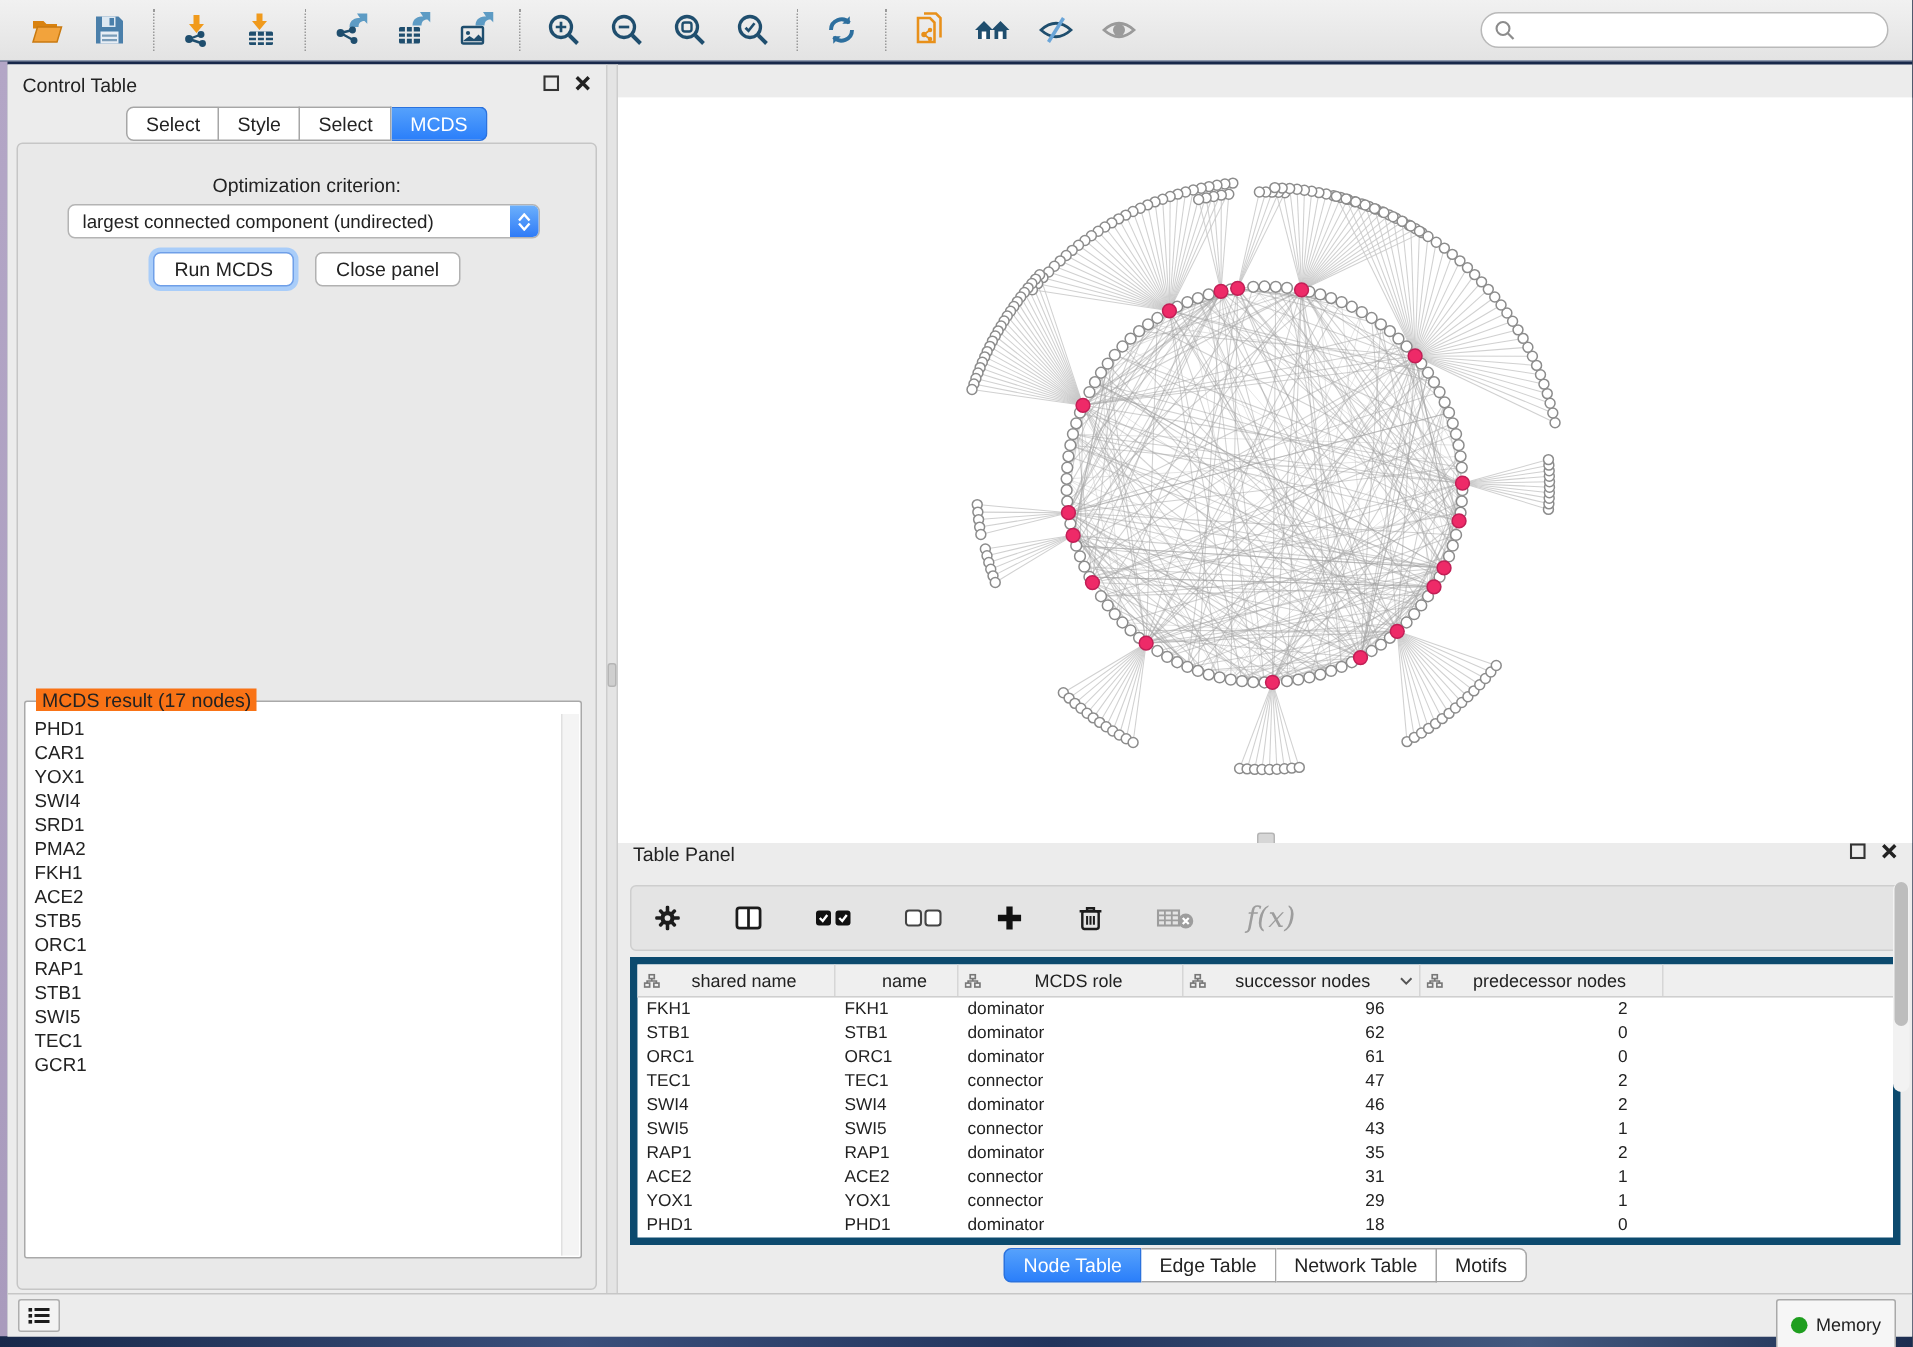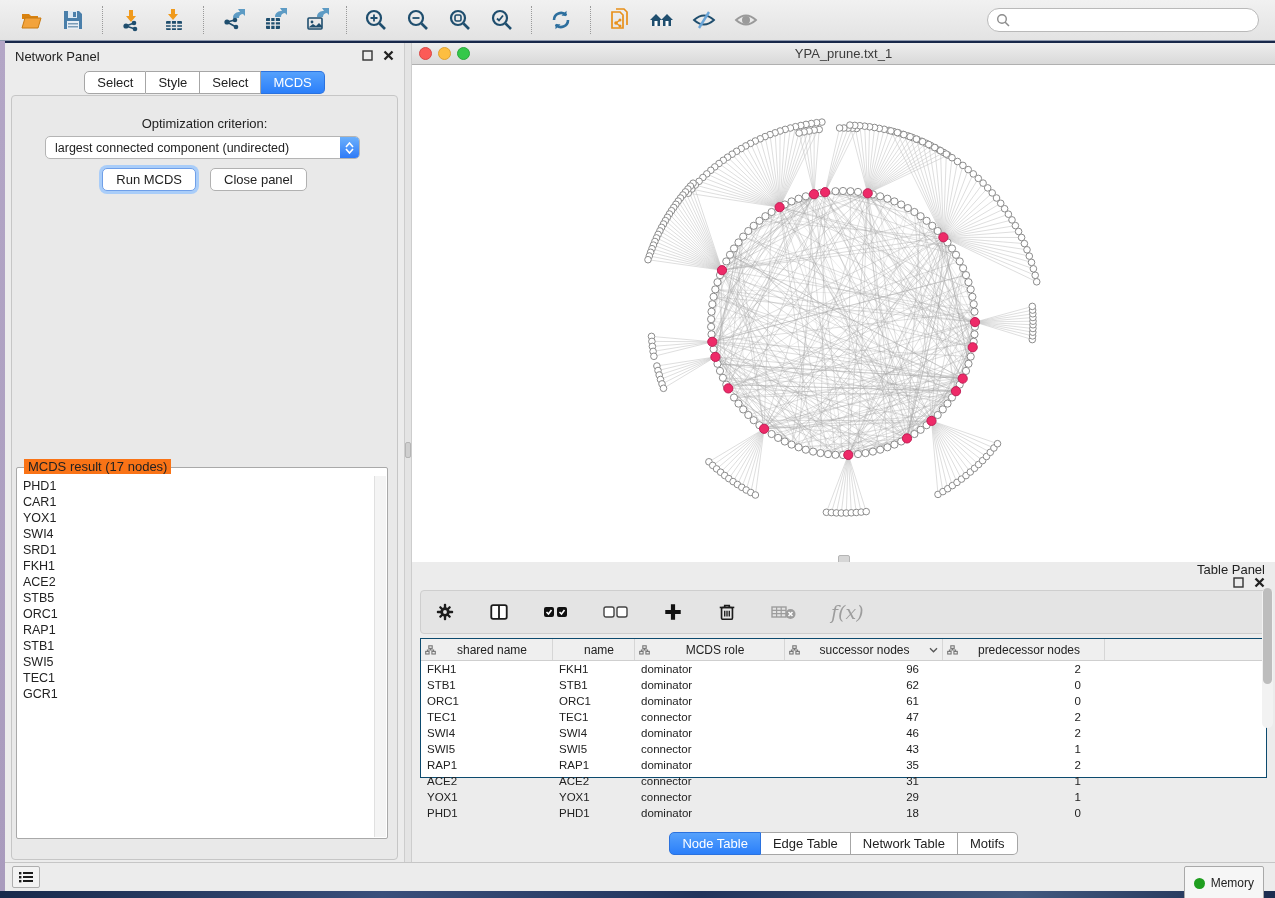--- a/index.html
+++ b/index.html
@@ -65,25 +65,25 @@
                border-bottom:1px solid #b0b0b0;display:flex;align-items:center;}
   .traffic{width:13px;height:13px;border-radius:50%;margin-left:6px;cursor:pointer;}
   .t-red{background:#fc5b57;border:1px solid #d94744;margin-left:7px;}
   .t-yellow{background:#fdbe41;border:1px solid #dfa133;}
   .t-green{background:#34c84a;border:1px solid #2aa73c;}
   .nw-title{position:absolute;left:0;width:100%;text-align:center;font-size:13px;color:#3c3c3c;}
   .nw-canvas{left:412px;top:65px;width:863px;height:497px;background:#ffffff;cursor:default;}
 
   
   .tp{left:412px;top:562px;width:863px;height:300px;background:#ececec;}
-  .tp-header{position:absolute;left:0;top:0;width:100%;height:24px;display:flex;align-items:flex-end;padding:0 10px;flex-direction:column;}
+  .tp-header{position:absolute;left:0;top:0;width:100%;height:24px;display:flex;align-items:flex-start;padding:0 10px;}
   .tp-toolbar{position:absolute;left:8px;top:28px;width:847px;height:44px;background:#e4e4e4;
               border:1px solid #cecece;border-radius:4px;display:flex;align-items:center;padding-left:14px;gap:34px;}
   .tp-tool{display:flex;align-items:center;justify-content:center;cursor:pointer;}
-  .tp-table{position:absolute;left:8px;top:76px;width:847px;height:140px;background:#fff;border:1px solid #0c4a6e;}
+  .tp-table{position:absolute;left:8px;top:76px;width:847px;height:192px;background:#fff;border:5px solid #0c4a6e;}
   .thead{display:flex;height:22px;background:#efefef;border-bottom:1px solid #cfcfcf;}
   .th{display:flex;align-items:center;font-size:12px;color:#222;border-right:1px solid #d6d6d6;padding:0 4px;}
   .th .th-label{flex:1;text-align:center;white-space:nowrap;overflow:hidden;}
   .trow{display:flex;height:16px;}
   .td{font-size:11.5px;line-height:16px;white-space:nowrap;overflow:hidden;padding:0 6px;}
   .td.num{text-align:right;padding-right:24px;}
   .tbl-scroll{position:absolute;right:2px;top:26px;width:11px;height:140px;background:#f2f2f2;border-radius:6px;}
   .tbl-thumb{position:absolute;left:1px;top:0;width:9px;height:96px;background:#bdbdbd;border-radius:5px;}
   .tp-tabs{position:absolute;left:0;top:270px;width:100%;display:flex;justify-content:center;}
 
@@ -242,21 +242,21 @@
         </svg>
       <input placeholder="" style="">
     </div>
   </div>
 
   <div class="abs wall-left"></div>
   <div class="abs wall-bottom"></div>
   <div class="abs win-bg"></div>
 
   <div class="abs cp">
-    <div style="position:absolute;left:10px;top:6px;" class="panel-title">Network Panel</div>
+    <div style="position:absolute;left:10px;top:6px;" class="panel-title">Control Table</div>
     <div class="panel-btns" style="position:absolute;right:10px;top:7px;">
       <svg width="11" height="11" viewBox="0 0 11 11" style="cursor:pointer;">
           <rect x="1" y="1" width="9" height="9" fill="none" stroke="#333" stroke-width="1.4"></rect>
         </svg>
       <svg width="11" height="11" viewBox="0 0 11 11" style="cursor:pointer;">
           <path d="M1.5 1.5 9.5 9.5M9.5 1.5 1.5 9.5" stroke="#222" stroke-width="2.3"></path>
         </svg>
     </div>
     <div class="tabs-row" id="cp-tabs">
         <span class="tab">Select</span>
@@ -282,45 +282,40 @@
         <button class="btn">Close panel</button>
       </div>
       <div class="fieldset">
         <span class="legend">MCDS result (17 nodes)</span>
         <div class="mcds-list" id="mcds-list">
             <div>PHD1</div>
             <div>CAR1</div>
             <div>YOX1</div>
             <div>SWI4</div>
             <div>SRD1</div>
+            <div>PMA2</div>
             <div>FKH1</div>
             <div>ACE2</div>
             <div>STB5</div>
             <div>ORC1</div>
             <div>RAP1</div>
             <div>STB1</div>
             <div>SWI5</div>
             <div>TEC1</div>
             <div>GCR1</div>
           </div>
         <div class="list-track"></div>
       </div>
     </div>
   </div>
 
   <div class="abs vsplit">
     <div class="vsplit-handle"></div>
   </div>
 
-  <div class="abs nw-titlebar">
-    <span class="nw-title">YPA_prune.txt_1</span>
-    <span class="traffic t-red"></span>
-    <span class="traffic t-yellow"></span>
-    <span class="traffic t-green"></span>
-  </div>
   <div class="abs nw-canvas">
     <svg id="net" width="863" height="497" viewBox="0 0 863 497">
         <rect x="0" y="0" width="863" height="497" fill="#ffffff"></rect>
         <line x1="310.0" y1="205.2" x2="386.6" y2="382.3" stroke="#a4a4a4" stroke-opacity="0.5" stroke-width="0.7"></line>
         <line x1="310.0" y1="205.2" x2="535.5" y2="177.4" stroke="#a4a4a4" stroke-opacity="0.5" stroke-width="0.7"></line>
         <line x1="310.0" y1="205.2" x2="547.7" y2="319.6" stroke="#a4a4a4" stroke-opacity="0.5" stroke-width="0.7"></line>
         <line x1="310.0" y1="205.2" x2="314.3" y2="196.4" stroke="#a4a4a4" stroke-opacity="0.5" stroke-width="0.7"></line>
         <line x1="310.0" y1="205.2" x2="446.0" y2="389.1" stroke="#a4a4a4" stroke-opacity="0.5" stroke-width="0.7"></line>
         <line x1="310.0" y1="205.2" x2="299.5" y2="269.3" stroke="#a4a4a4" stroke-opacity="0.5" stroke-width="0.7"></line>
         <line x1="310.0" y1="205.2" x2="525.7" y2="350.0" stroke="#a4a4a4" stroke-opacity="0.5" stroke-width="0.7"></line>

